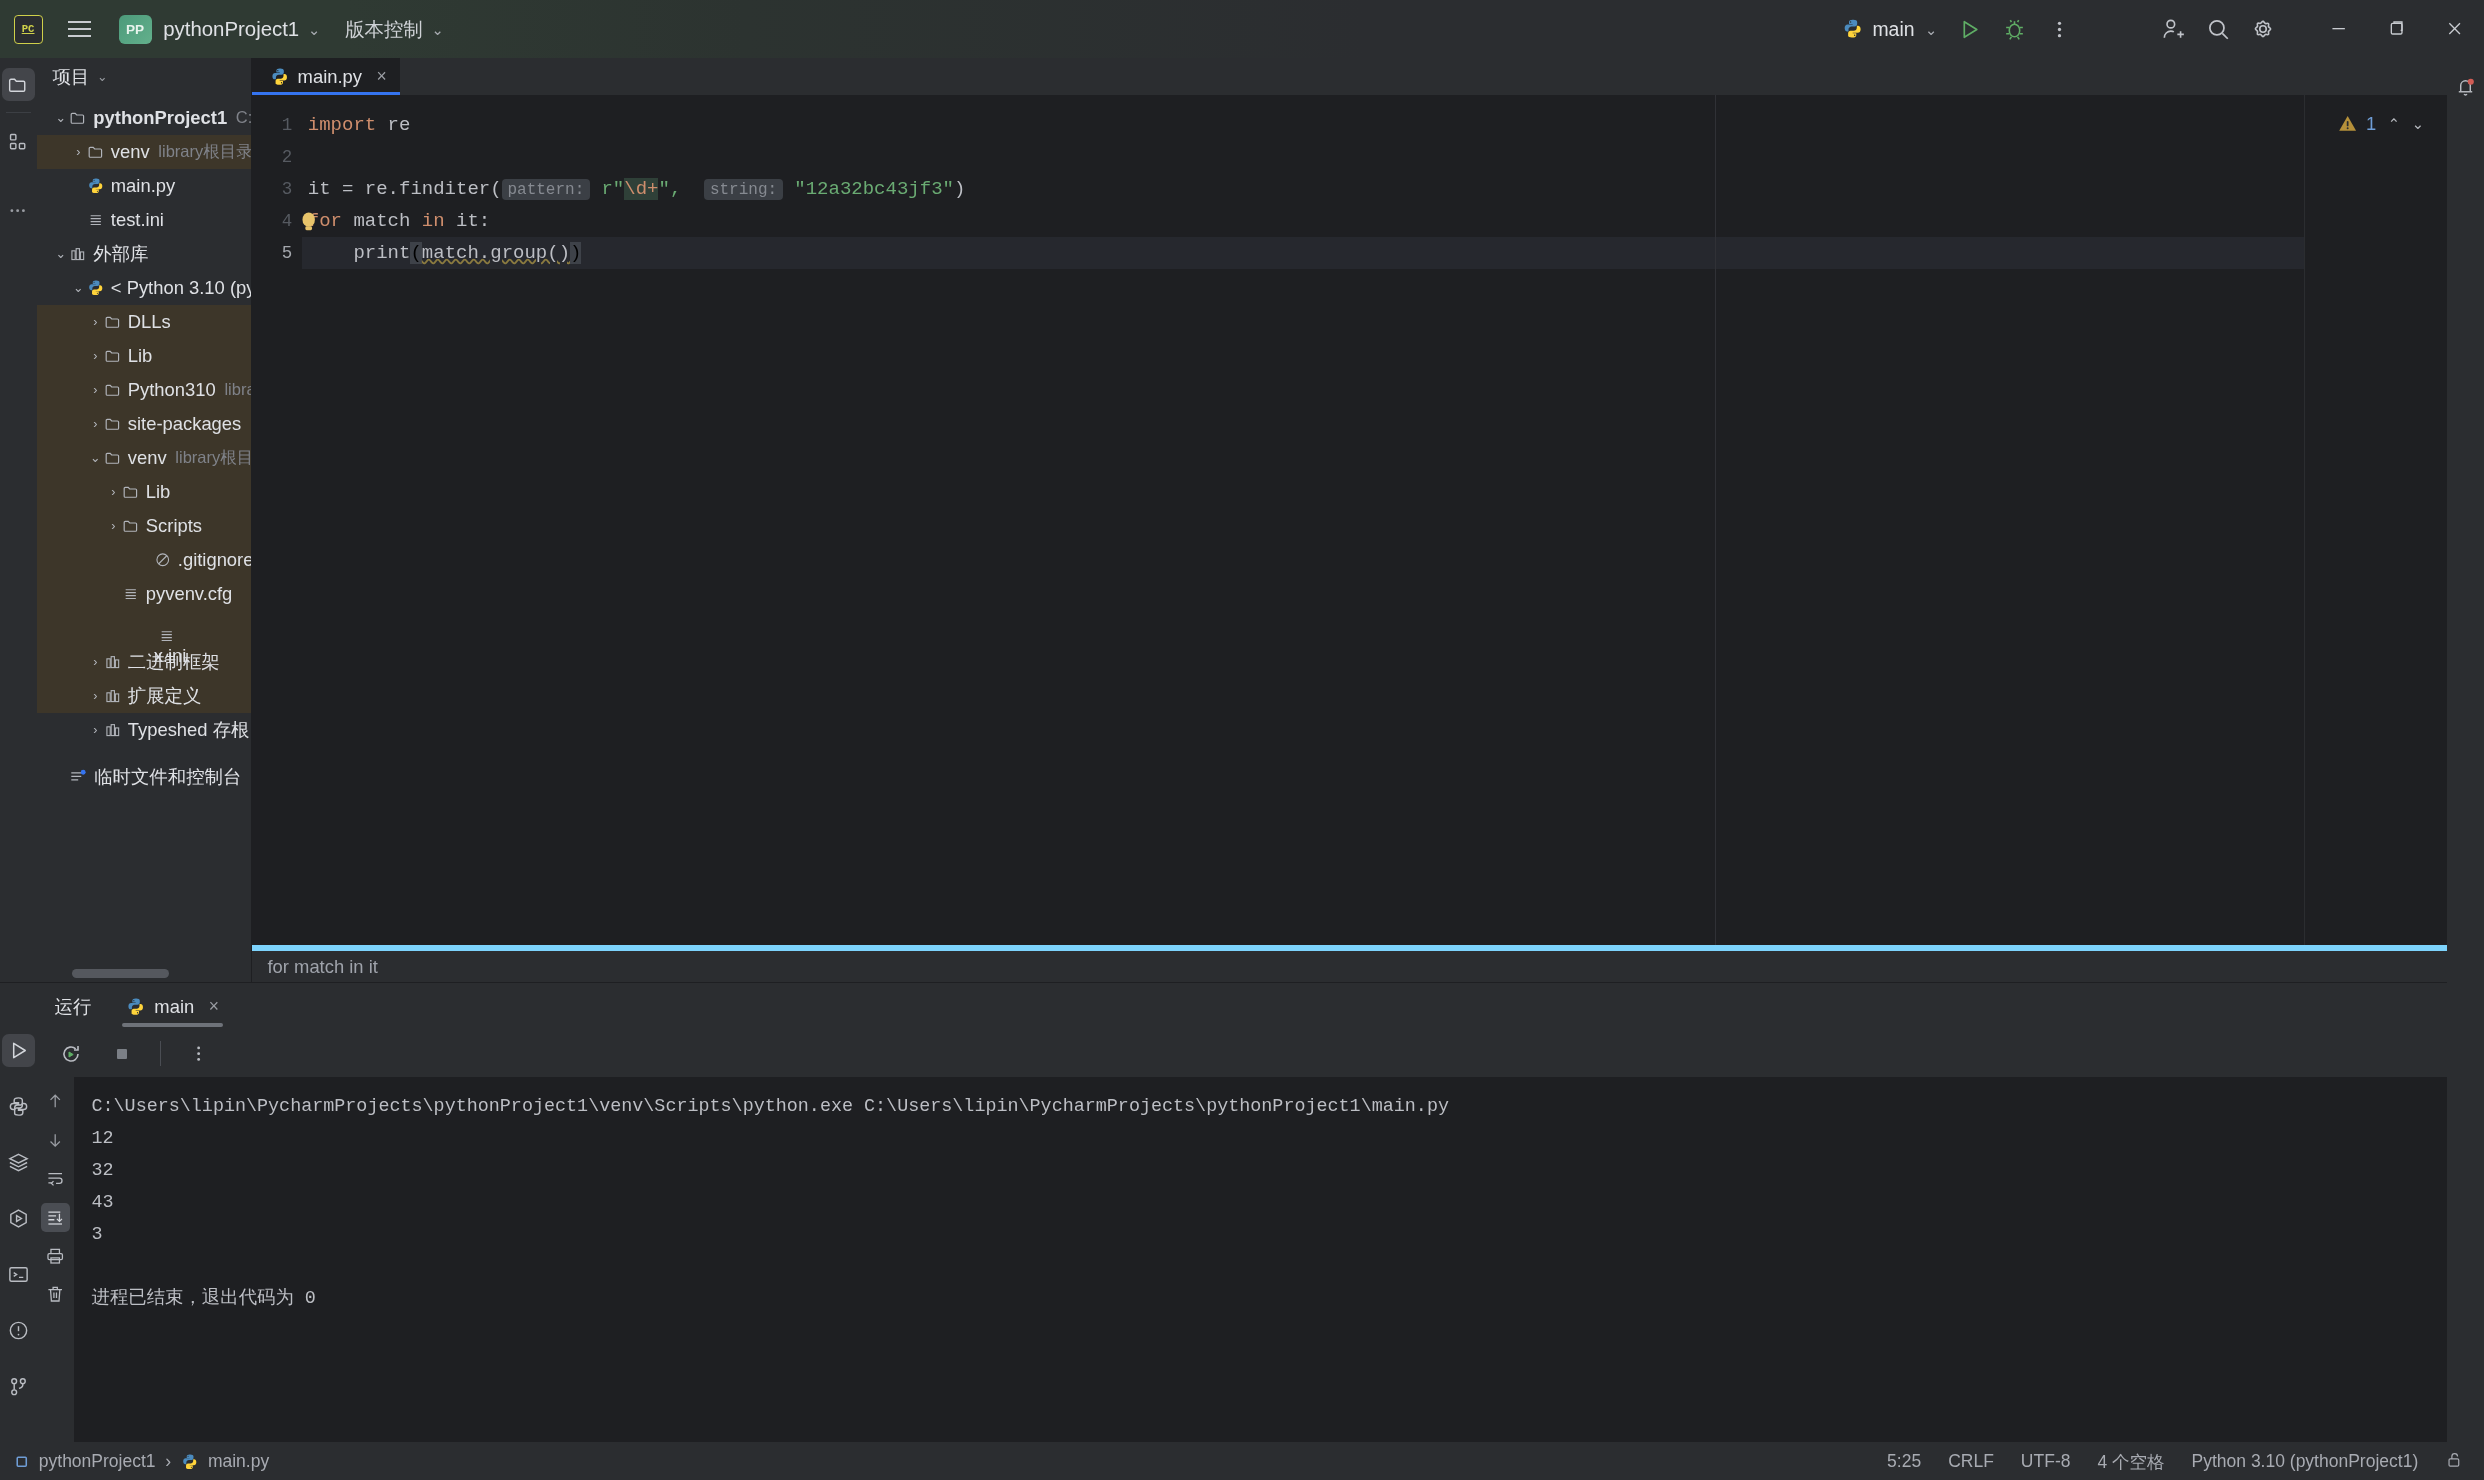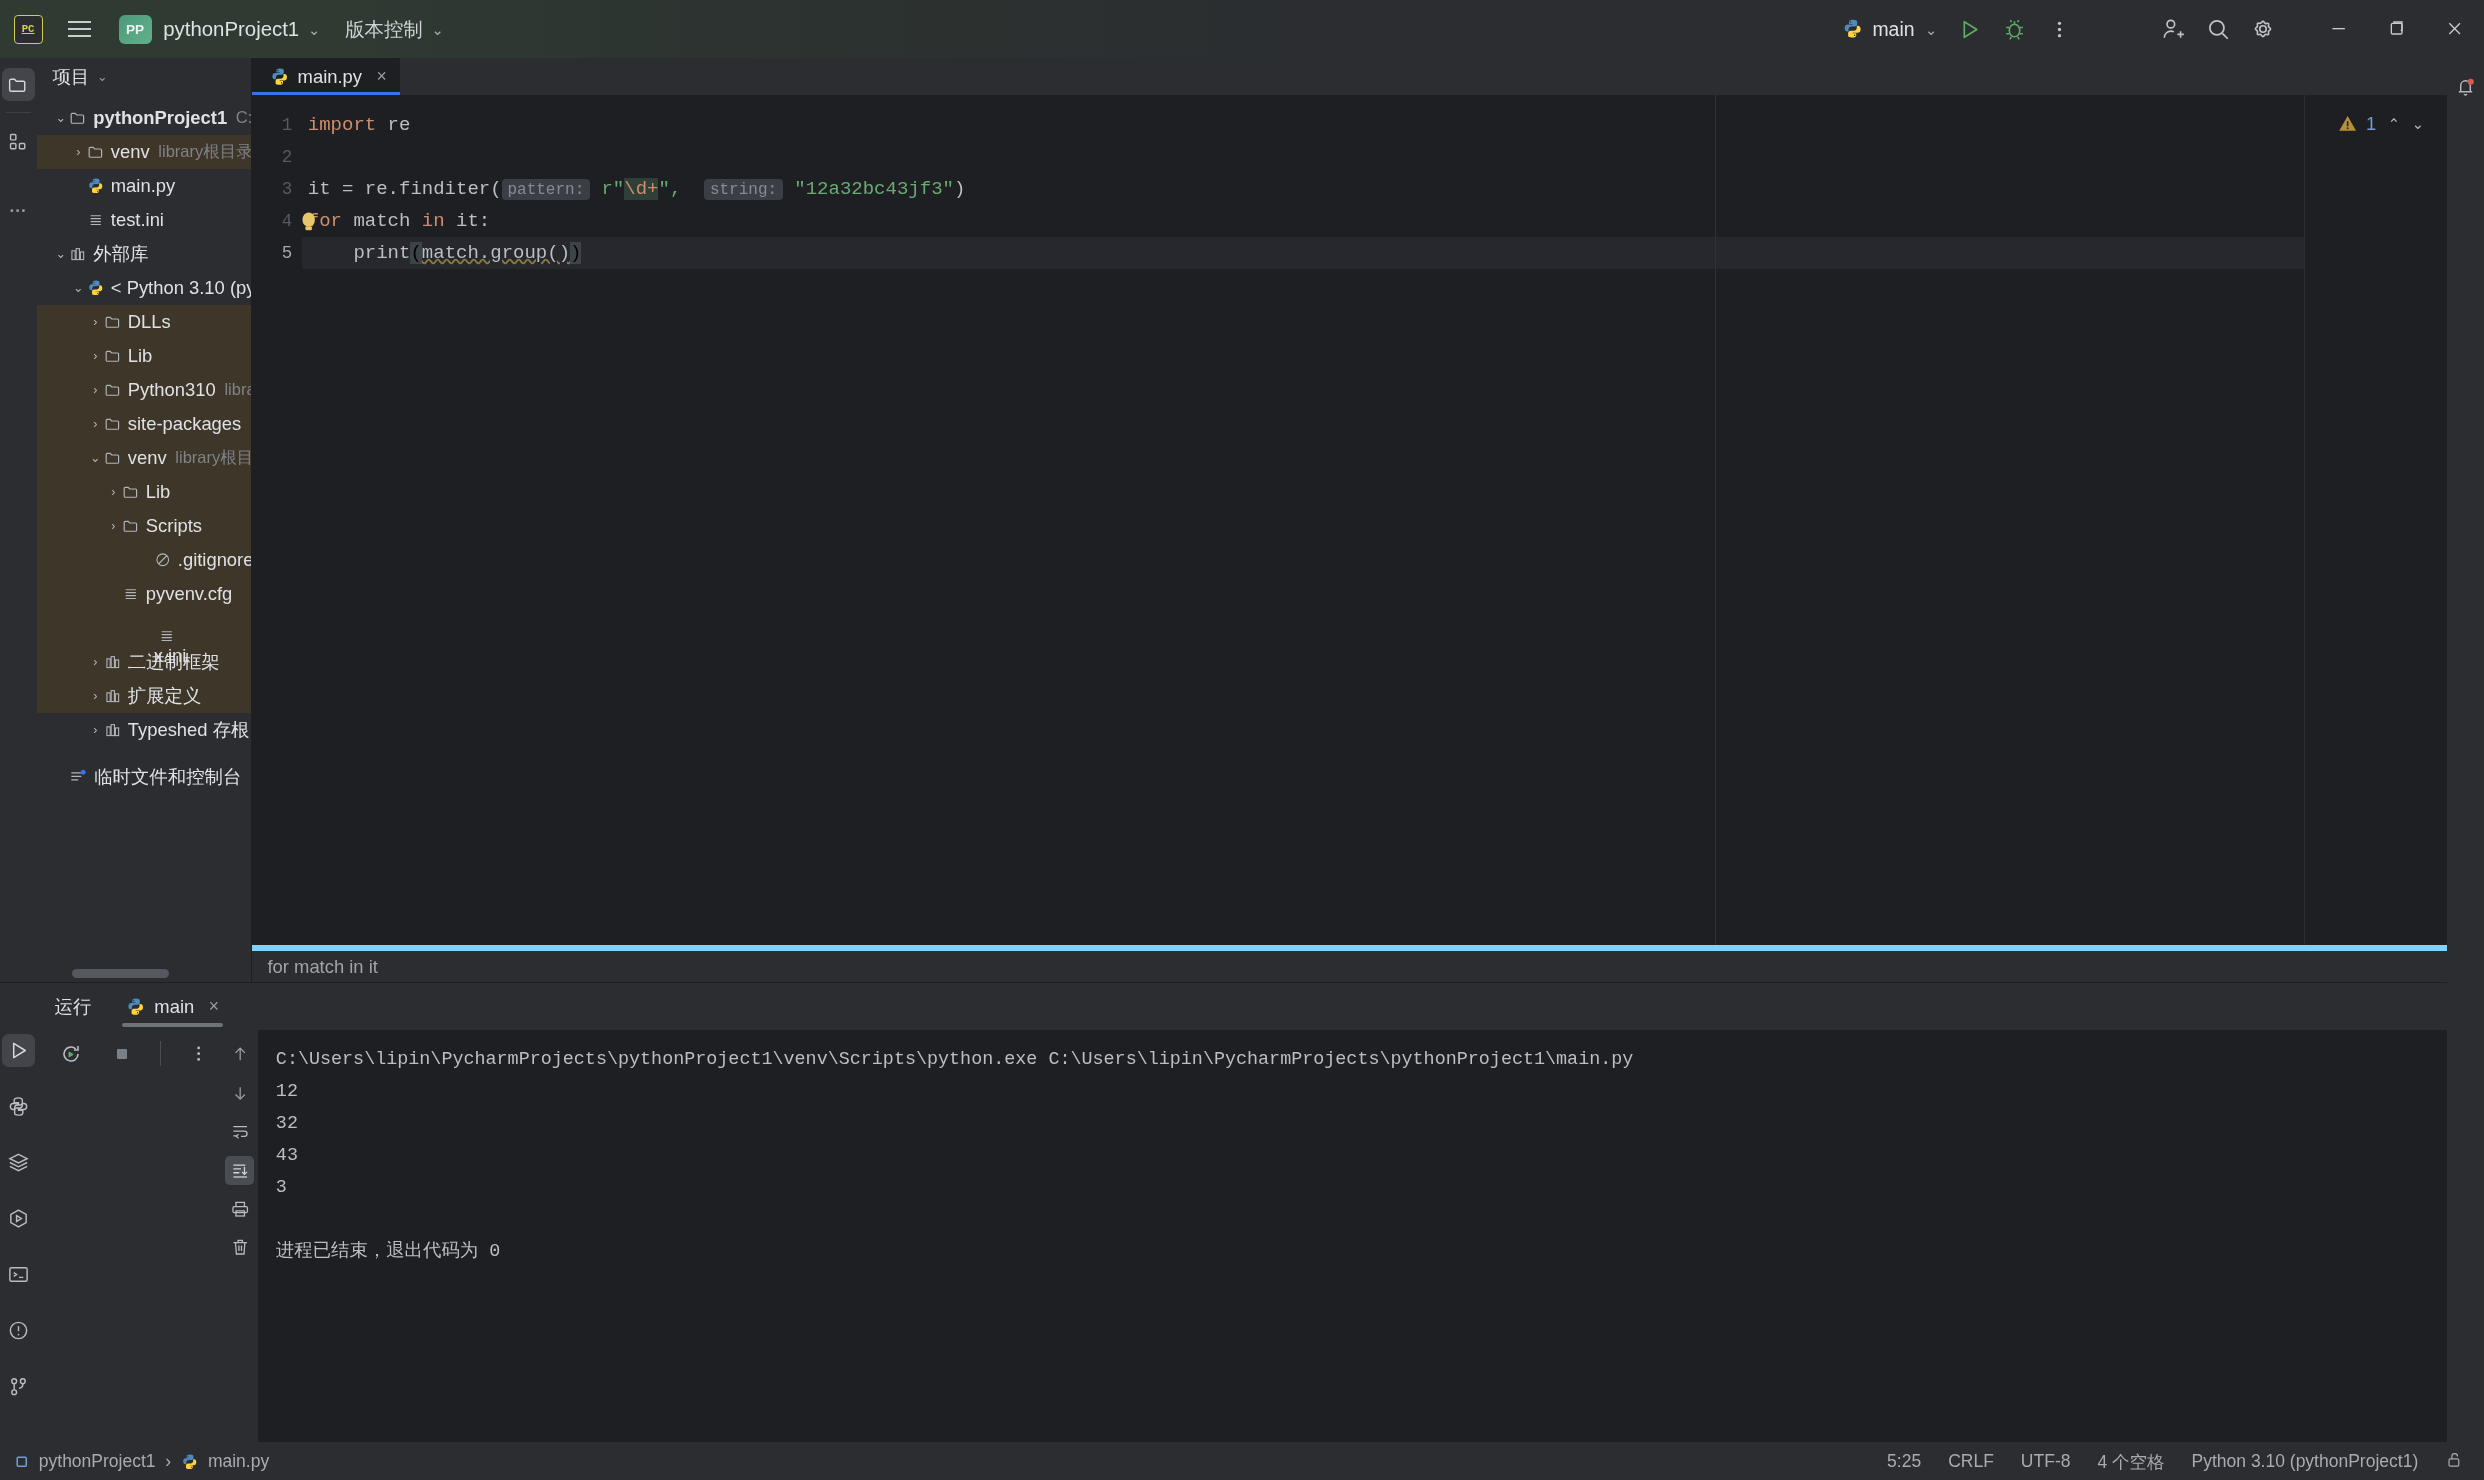--- a/index.html
+++ b/index.html
@@ -118,21 +118,21 @@
   .rp-tabs { height:47px; flex:0 0 47px; display:flex; align-items:center; padding-left:37px; gap:0; }
   .rp-tab { height:47px; display:flex; align-items:center; gap:8.7px; padding:0 17.5px; position:relative; }
   .rp-tab .t { color:#dfe1e5; font-size:18.4px; }
   .rp-tab.active:after { content:''; position:absolute; left:13.6px; right:13.6px; bottom:2.9px; height:3.9px;
                          background:#6e7279; border-radius:1.9px; }
   .rp-tab .x { color:#9a9da3; font-size:17.5px; margin-left:5.8px; }
   .rp-body { flex:1 1 auto; display:flex; min-height:0; }
   .rp-rail { width:37px; flex:0 0 37px; display:flex; flex-direction:column; align-items:center; gap:0;
              padding-top:3.9px;}
   .rp-rail .rail-btn { margin-bottom:23px; }
-  .rp-main { flex:1 1 auto; display:flex; flex-direction:row; min-width:0; }
+  .rp-main { flex:1 1 auto; display:flex; flex-direction:column; min-width:0; }
   .rp-toolbar { height:47px; flex:0 0 47px; display:flex; align-items:center; padding-left:11.6px; gap:5.8px; }
   .rp-toolbar .sep { width:1px; height:25px; background:#4a4d53; margin:0 9.7px; }
   .rp-content { flex:1 1 auto; display:flex; min-height:0; }
   .rp-sidetools { width:37px; flex:0 0 37px; background:#2b2d30; display:flex; flex-direction:column;
                   align-items:center; padding-top:9.7px; gap:9.7px;}
   .rp-sidetools .b { width:29px; height:29px; display:flex; align-items:center; justify-content:center;
                      border-radius:4.9px;}
   .rp-sidetools .b.active { background:#4a4d53; }
   .console { flex:1 1 auto; background:#1e1f22; padding:13.6px 0 0 17.5px; overflow:hidden;
              font-family:"Liberation Mono", monospace; font-size:18.4px; color:#bcbec4; min-width:0; }

